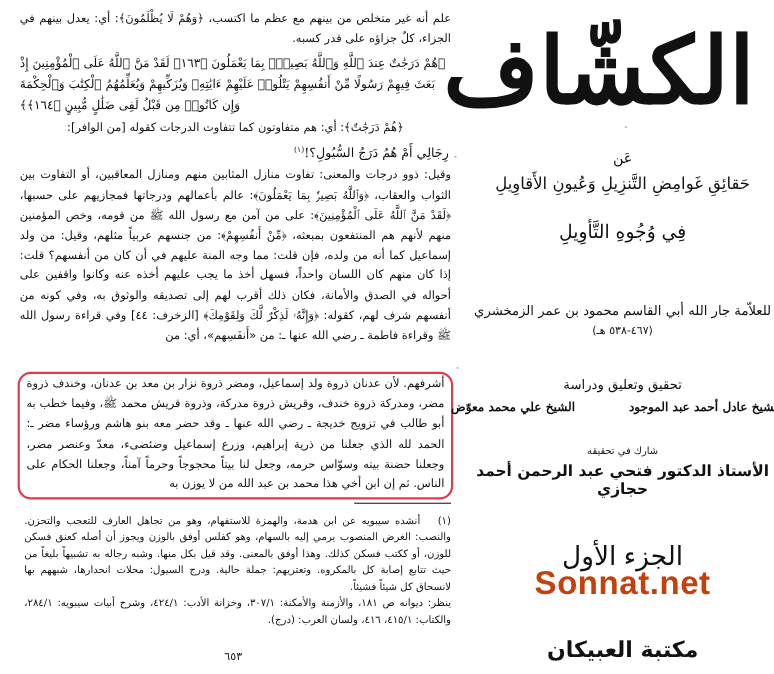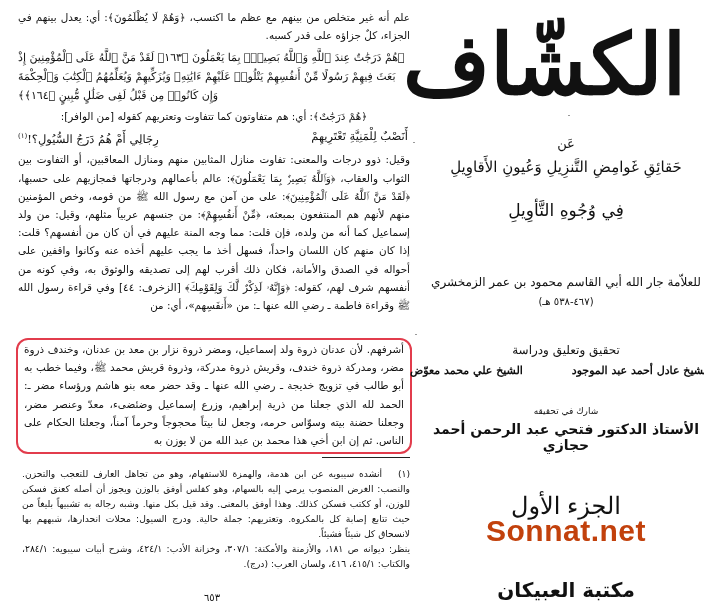--- a/index.html
+++ b/index.html
@@ -42,23 +42,22 @@
   .speck { position:absolute; width:2px; height:1px; background:#999; }
 </style>
 </head>
 <body>
 
 <div class="page">
 
   <div class="text-page">
     <p class="para">علم أنه غير متخلص من بينهم مع عظم ما اكتسب، ﴿وَهُمْ لَا يُظْلَمُونَ﴾: أي: يعدل بينهم في الجزاء، كلٌ جزاؤه على قدر كسبه.</p>
     <div class="verse-block quran">﴿هُمْ دَرَجَٰتٌ عِندَ ٱللَّهِ وَٱللَّهُ بَصِيرٌۢ بِمَا يَعْمَلُونَ ﴿١٦٣﴾ لَقَدْ مَنَّ ٱللَّهُ عَلَى ٱلْمُؤْمِنِينَ إِذْ بَعَثَ فِيهِمْ رَسُولًا مِّنْ أَنفُسِهِمْ يَتْلُوا۟ عَلَيْهِمْ ءَايَٰتِهِۦ وَيُزَكِّيهِمْ وَيُعَلِّمُهُمُ ٱلْكِتَٰبَ وَٱلْحِكْمَةَ وَإِن كَانُوا۟ مِن قَبْلُ لَفِى ضَلَٰلٍ مُّبِينٍ ﴿١٦٤﴾﴾</div>
-    <p class="para center">﴿هُمْ دَرَجَٰتٌ﴾: أي: هم متفاوتون كما تتفاوت وتعتريهم كقوله [من الوافر]:</p>
+    <p class="para center">﴿هُمْ دَرَجَٰتٌ﴾: أي: هم متفاوتون كما تتفاوت الدرجات كقوله [من الوافر]:</p>
     <div class="poem">
-      <span>أَنَصْبٌ لِلْمَنِيَّةِ تَعْتَرِيهِمْ</span>
       <span><span>رِجَالِي أَمْ هُمُ دَرَجُ السُّيُولِ؟!</span><sup>(١)</sup></span>
     </div>
     <p class="para">وقيل: ذوو درجات والمعنى: تفاوت منازل المثابين منهم ومنازل المعاقبين، أو التفاوت بين الثواب والعقاب، ﴿وَٱللَّهُ بَصِيرٌۢ بِمَا يَعْمَلُونَ﴾: عالم بأعمالهم ودرجاتها فمجازيهم على حسبها، ﴿لَقَدْ مَنَّ ٱللَّهُ عَلَى ٱلْمُؤْمِنِينَ﴾: على من آمن مع رسول الله ﷺ من قومه، وخص المؤمنين منهم لأنهم هم المنتفعون بمبعثه، ﴿مِّنْ أَنفُسِهِمْ﴾: من جنسهم عربياً مثلهم، وقيل: من ولد إسماعيل كما أنه من ولده، فإن قلت: مما وجه المنة عليهم في أن كان من أنفسهم؟ قلت: إذا كان منهم كان اللسان واحداً، فسهل أخذ ما يجب عليهم أخذه عنه وكانوا واقفين على أحواله في الصدق والأمانة، فكان ذلك أقرب لهم إلى تصديقه والوثوق به، وفي كونه من أنفسهم شرف لهم، كقوله: ﴿وَإِنَّهُۥ لَذِكْرٌ لَّكَ وَلِقَوْمِكَ﴾ [الزخرف: ٤٤] وفي قراءة رسول الله ﷺ وقراءة فاطمة ـ رضي الله عنها ـ: من «أَنفَسِهم»، أي: من</p>
   </div>
 
   <div class="highlight-box"></div>
   <div class="highlighted-text">أشرفهم. لأن عدنان ذروة ولد إسماعيل، ومضر ذروة نزار بن معد بن عدنان، وخندف ذروة مضر، ومدركة ذروة خندف، وقريش ذروة مدركة، وذروة قريش محمد ﷺ، وفيما خطب به أبو طالب في تزويج خديجة ـ رضي الله عنها ـ وقد حضر معه بنو هاشم ورؤساء مضر ـ: الحمد لله الذي جعلنا من ذرية إبراهيم، وزرع إسماعيل وضئضىء، معدّ وعنصر مضر، وجعلنا حضنة بيته وسوّاس حرمه، وجعل لنا بيتاً محجوجاً وحرماً آمناً، وجعلنا الحكام على الناس. ثم إن ابن أخي هذا محمد بن عبد الله من لا يوزن به</div>
 
   <div class="footnote-rule"></div>
   <div class="footnotes">

